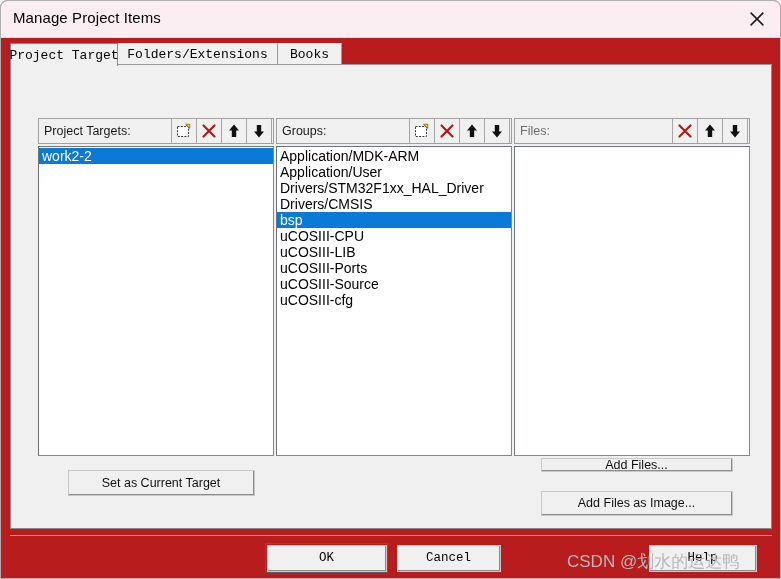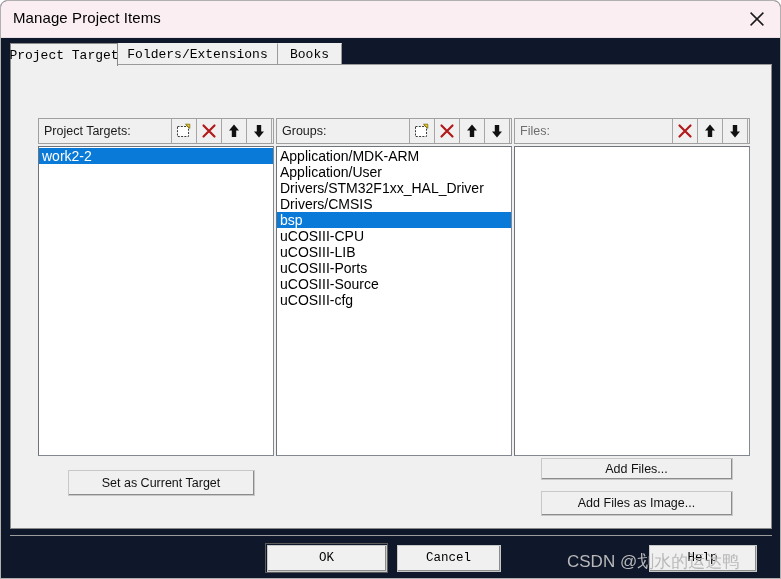--- a/index.html
+++ b/index.html
@@ -12,21 +12,21 @@
     overflow: hidden;
     font-family: "Liberation Sans", sans-serif;
     background: #ffffff;
   }
 
   #dialog {
     position: absolute;
     left: 0; top: 0;
     width: 781px;
     height: 579px;
-    background: #0f172a;
+    background: #b91c1c;
     box-sizing: border-box;
     border: 1px solid #b0b0b0;
     border-radius: 7px 7px 0 0;
   }
 
   
   #titlebar {
     position: absolute;
     left: 0; top: 0;
     width: 779px;
@@ -209,21 +209,21 @@
     display: flex;
     align-items: center;
     justify-content: center;
     font-size: 12.5px;
     color: #111;
     cursor: pointer;
     font-family: "Liberation Sans", sans-serif;
     white-space: nowrap;
   }
   #btn-set-target  { left: 57px;  top: 405px; width: 187px; height: 26px; }
-  #btn-add-files   { left: 530px; top: 393px; width: 192px; height: 22px; }
+  #btn-add-files   { left: 530px; top: 393px; width: 192px; height: 14px; }
   #btn-add-image   { left: 530px; top: 426px; width: 192px; height: 25px; }
 
   
   #bottom-sep {
     position: absolute;
     left: 9px; top: 534px;
     width: 762px;
     height: 0px;
     border-top: 1px solid #9b9b9b;
   }

